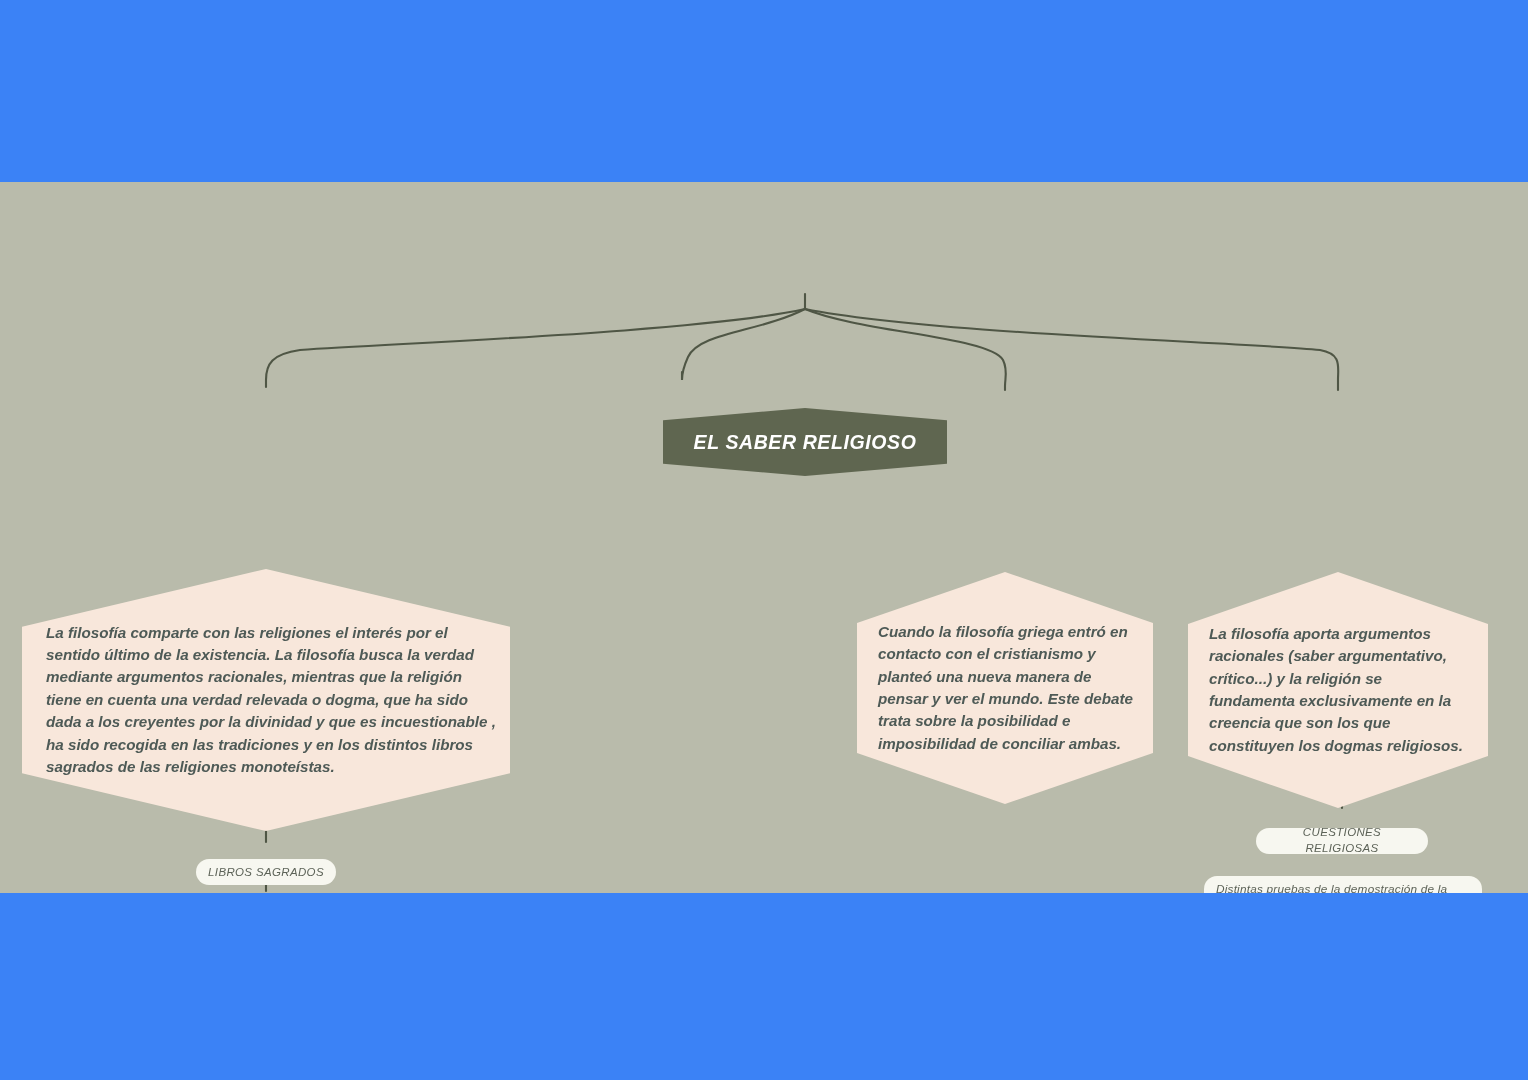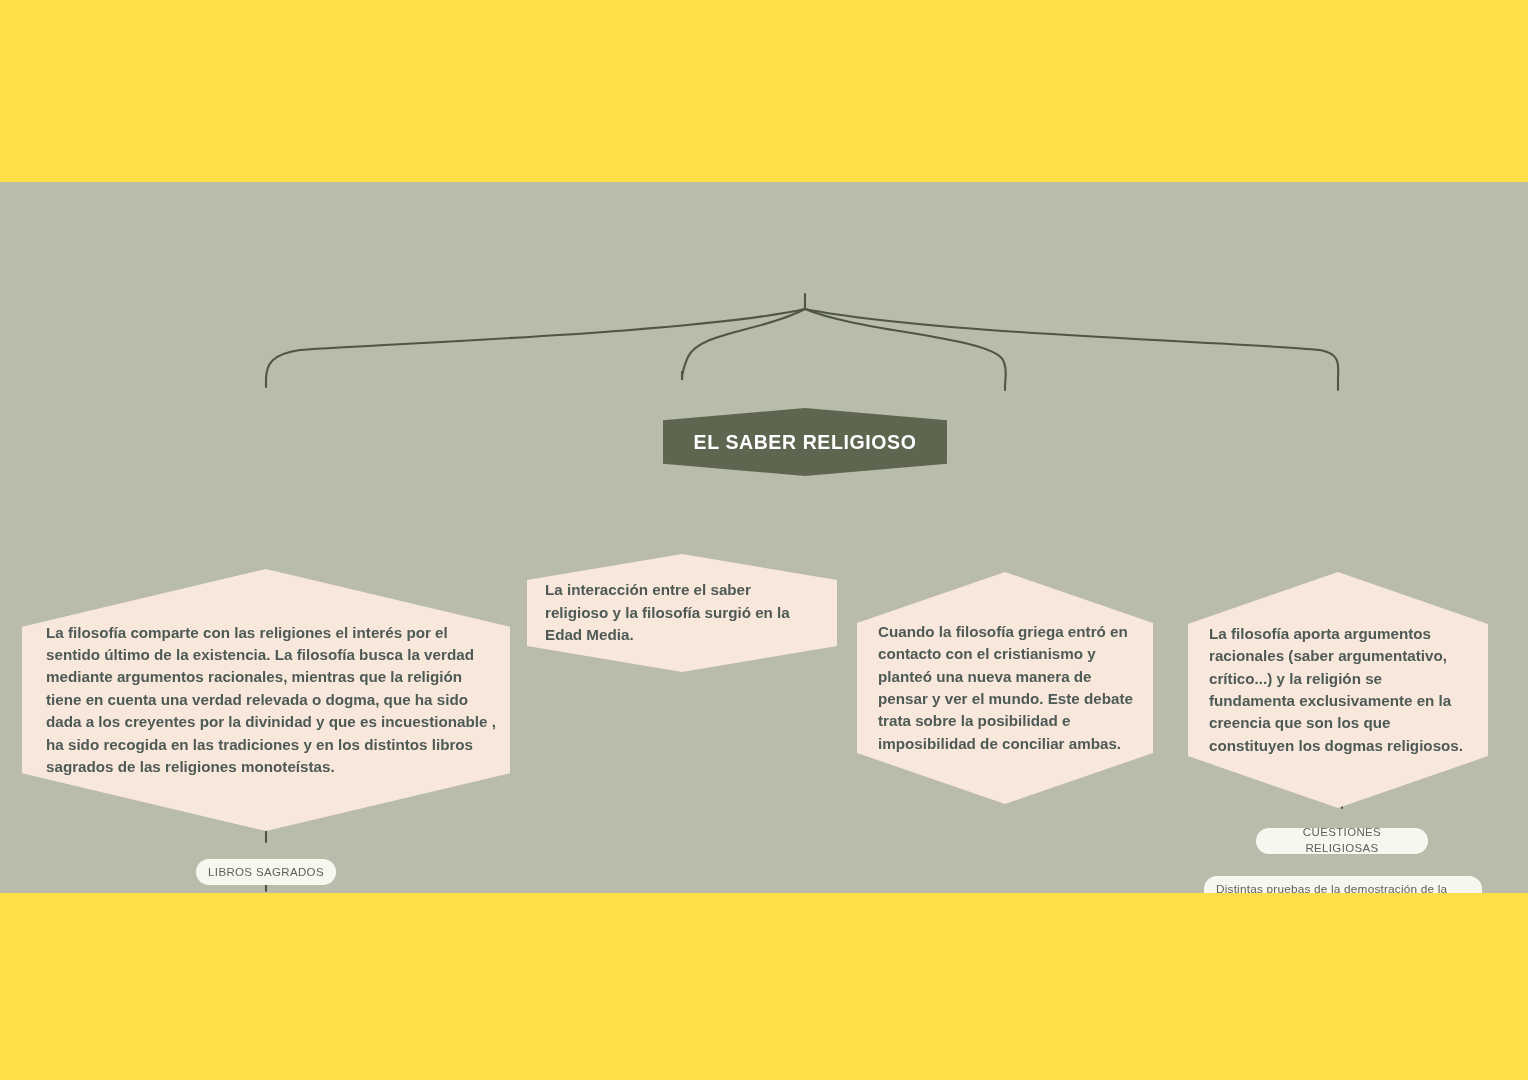--- a/index.html
+++ b/index.html
@@ -11,21 +11,22 @@
   body {
     width: 1528px;
     height: 1080px;
     font-family: "Liberation Sans", sans-serif;
     overflow: hidden;
   }
   #page {
     position: relative;
     width: 1528px;
     height: 1080px;
-    background: #fde047;
+    background: #3b82f6;
+    font-style: italic;
   }
   #canvas {
     position: absolute;
     left: 0;
     top: 182px;
     width: 1528px;
     height: 711px;
     background: #b9bbab;
     overflow: hidden;
   }
@@ -165,23 +166,20 @@
     </svg>
 
     <div class="root-node">
       <span>EL SABER RELIGIOSO</span>
     </div>
 
     <div class="hex hex-1">
       <p>La filosofía comparte con las religiones el interés por el sentido último de la existencia. La filosofía busca la verdad mediante argumentos racionales, mientras que la religión tiene en cuenta una verdad relevada o dogma, que ha sido dada a los creyentes por la divinidad y que es incuestionable , ha sido recogida en las tradiciones y en los distintos libros sagrados de las religiones monoteístas.</p>
     </div>
 
-    <div class="hex hex-2">
-      <p>La interacción entre el saber religioso y la filosofía surgió en la Edad Media.</p>
-    </div>
 
     <div class="hex hex-4">
       <p>La filosofía aporta argumentos racionales (saber argumentativo, crítico...) y la religión se fundamenta exclusivamente en la creencia que son los que constituyen los dogmas religiosos.</p>
     </div>
 
     <div class="hex hex-3">
       <p>Cuando la filosofía griega entró en contacto con el cristianismo y planteó una nueva manera de pensar y ver el mundo. Este debate trata sobre la posibilidad e imposibilidad de conciliar ambas.</p>
     </div>
 
     <div class="pill pill-left pill-l0">

